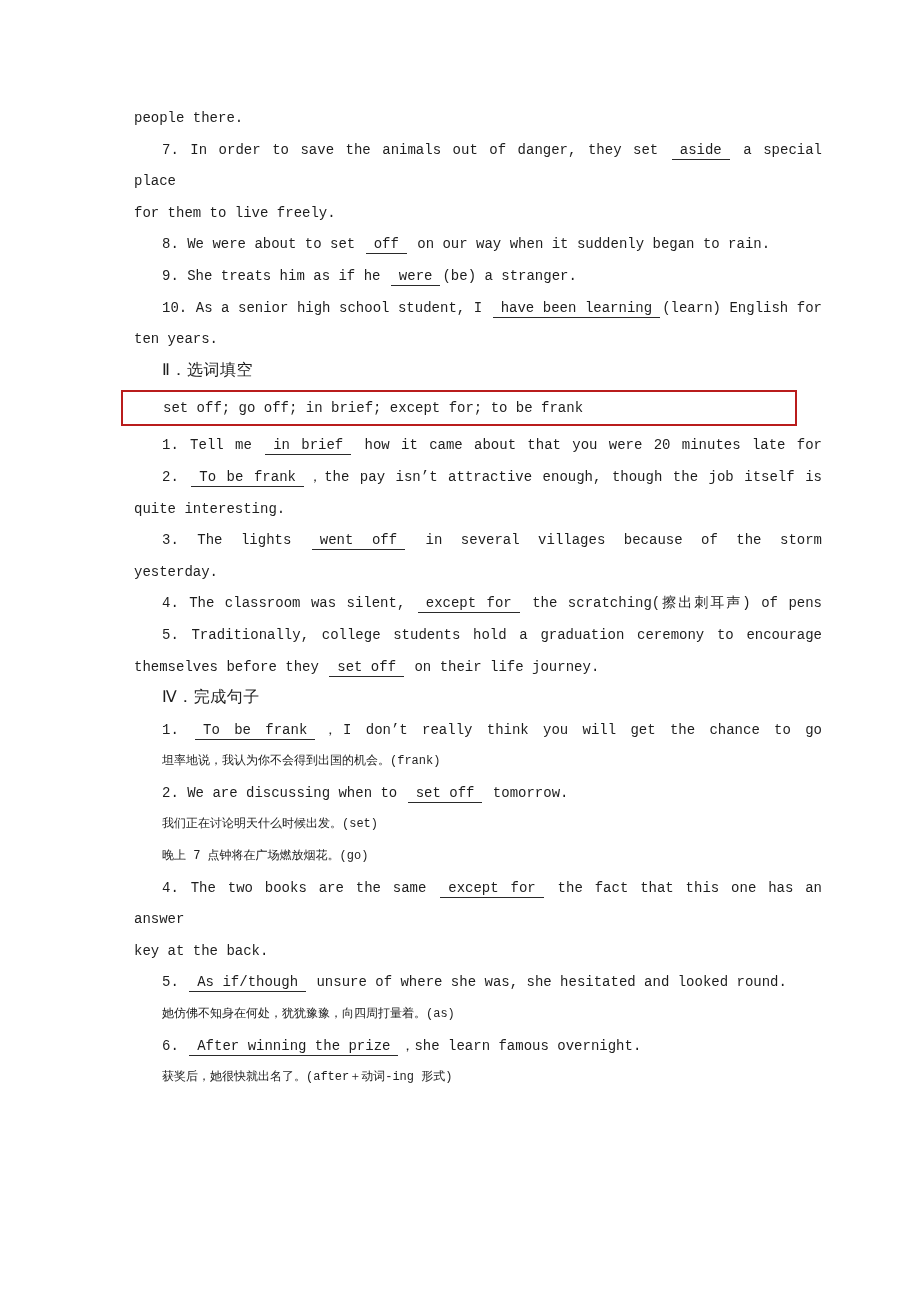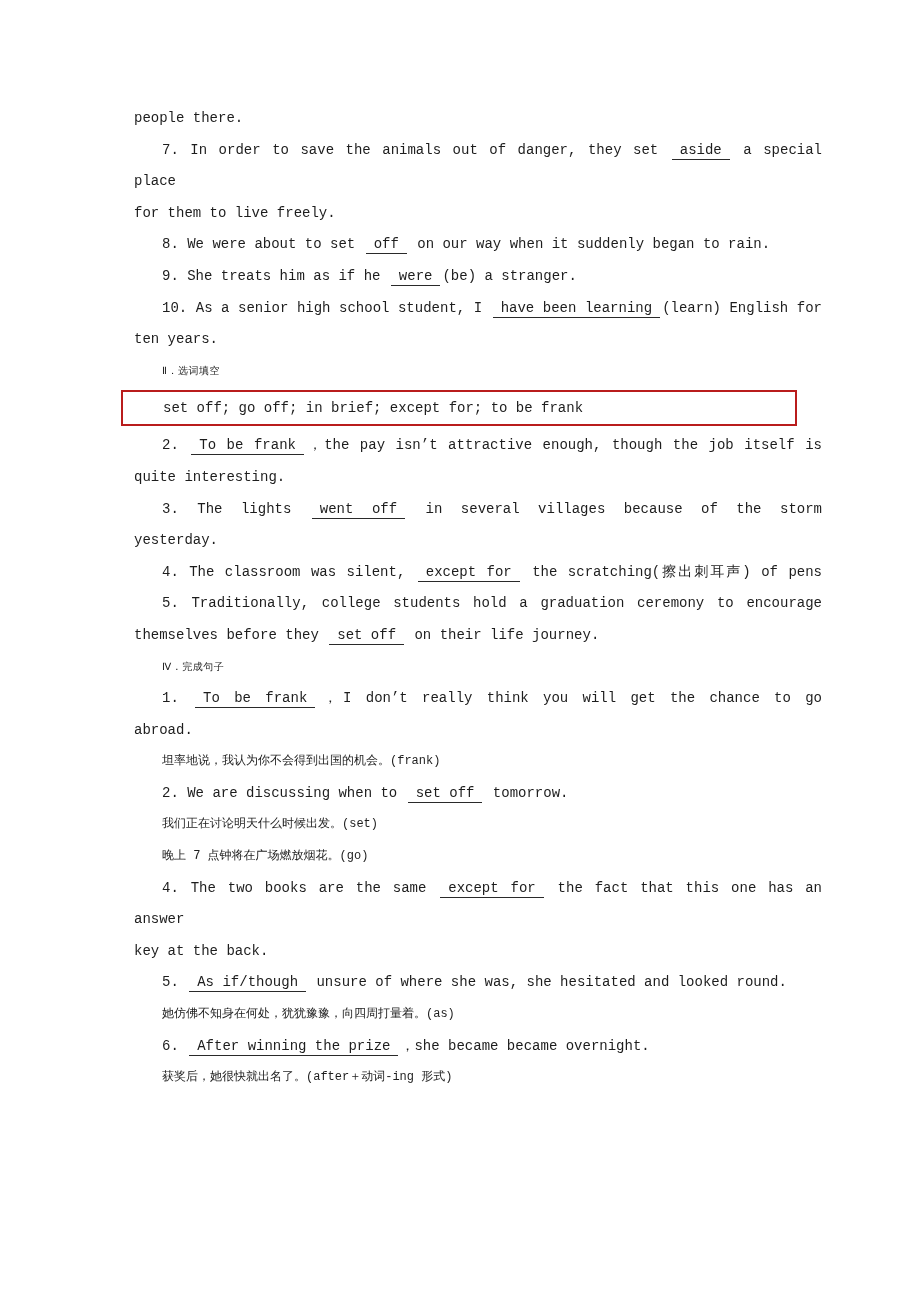--- a/index.html
+++ b/index.html
@@ -15,21 +15,21 @@
     padding:103px 98px 0 134px;
   }
   .line {
     width:688px;
     line-height:31.6px;
     font-size:14px;
   }
   .indent { text-indent:28px; }
   .justify { text-align:justify; text-align-last:justify; }
   .cjk { font-size:12px; }
-  .heading { font-size:10px; letter-spacing:0.5px; }
+  .heading { font-size:16px; letter-spacing:0.5px; }
   .blank {
     border-bottom:1.4px solid #2a2a2a;
     padding:0 8px 1px 8px;
     margin:0 2px;
   }
   .word-bank {
     border:2px solid #b91c1c;
     width:676px;
     margin:3px 0 4px -13px;
     padding:1px 10px 1px 40px;
@@ -43,33 +43,33 @@
 <div id="doc">
     <div class="line"><span>people there.</span></div>
     <div class="line indent justify"><span>7. In order to save the animals out of danger, they set </span><span class="blank">aside</span><span> a special place</span></div>
     <div class="line"><span>for them to live freely.</span></div>
     <div class="line indent"><span>8. We were about to set </span><span class="blank">off</span><span> on our way when it suddenly began to rain.</span></div>
     <div class="line indent"><span>9. She treats him as if he </span><span class="blank">were</span><span>(be) a stranger.</span></div>
     <div class="line indent justify"><span>10. As a senior high school student, I </span><span class="blank">have been learning</span><span>(learn) English for</span></div>
     <div class="line"><span>ten years.</span></div>
     <div class="line indent heading"><span>Ⅱ．选词填空</span></div>
     <div class="line word-bank"><span>set off; go off; in brief; except for; to be frank</span></div>
+    <div class="line indent justify"><span>1. Tell me </span><span class="blank">in brief</span><span> how it came about that you were 20 minutes late for</span></div>
     <div class="line indent justify"><span>2. </span><span class="blank">To be frank</span><span>，the pay isn’t attractive enough, though the job itself is</span></div>
     <div class="line"><span>quite interesting.</span></div>
     <div class="line indent justify"><span>3. The lights </span><span class="blank">went off</span><span> in several villages because of the storm</span></div>
     <div class="line"><span>yesterday.</span></div>
     <div class="line indent justify"><span>4. The classroom was silent, </span><span class="blank">except for</span><span> the scratching(擦出刺耳声) of pens</span></div>
     <div class="line indent justify"><span>5. Traditionally, college students hold a graduation ceremony to encourage</span></div>
     <div class="line"><span>themselves before they </span><span class="blank">set off</span><span> on their life journey.</span></div>
     <div class="line indent heading"><span>Ⅳ．完成句子</span></div>
     <div class="line indent justify"><span>1. </span><span class="blank">To be frank</span><span>，I don’t really think you will get the chance to go</span></div>
-    <div class="line"><span>abroad.</span></div>
     <div class="line indent cjk"><span>坦率地说，我认为你不会得到出国的机会。(frank)</span></div>
     <div class="line indent"><span>2. We are discussing when to </span><span class="blank">set off</span><span> tomorrow.</span></div>
     <div class="line indent cjk"><span>我们正在讨论明天什么时候出发。(set)</span></div>
     <div class="line indent cjk"><span>晚上 7 点钟将在广场燃放烟花。(go)</span></div>
     <div class="line indent justify"><span>4. The two books are the same </span><span class="blank">except for</span><span> the fact that this one has an answer</span></div>
     <div class="line"><span>key at the back.</span></div>
     <div class="line indent"><span>5. </span><span class="blank">As if/though</span><span> unsure of where she was, she hesitated and looked round.</span></div>
     <div class="line indent cjk"><span>她仿佛不知身在何处，犹犹豫豫，向四周打量着。(as)</span></div>
-    <div class="line indent"><span>6. </span><span class="blank">After winning the prize</span><span>，she became became overnight.</span></div>
+    <div class="line indent"><span>6. </span><span class="blank">After winning the prize</span><span>，she learn famous overnight.</span></div>
     <div class="line indent cjk"><span>获奖后，她很快就出名了。(after＋动词-ing 形式)</span></div>
   </div>
 
 </body></html>

